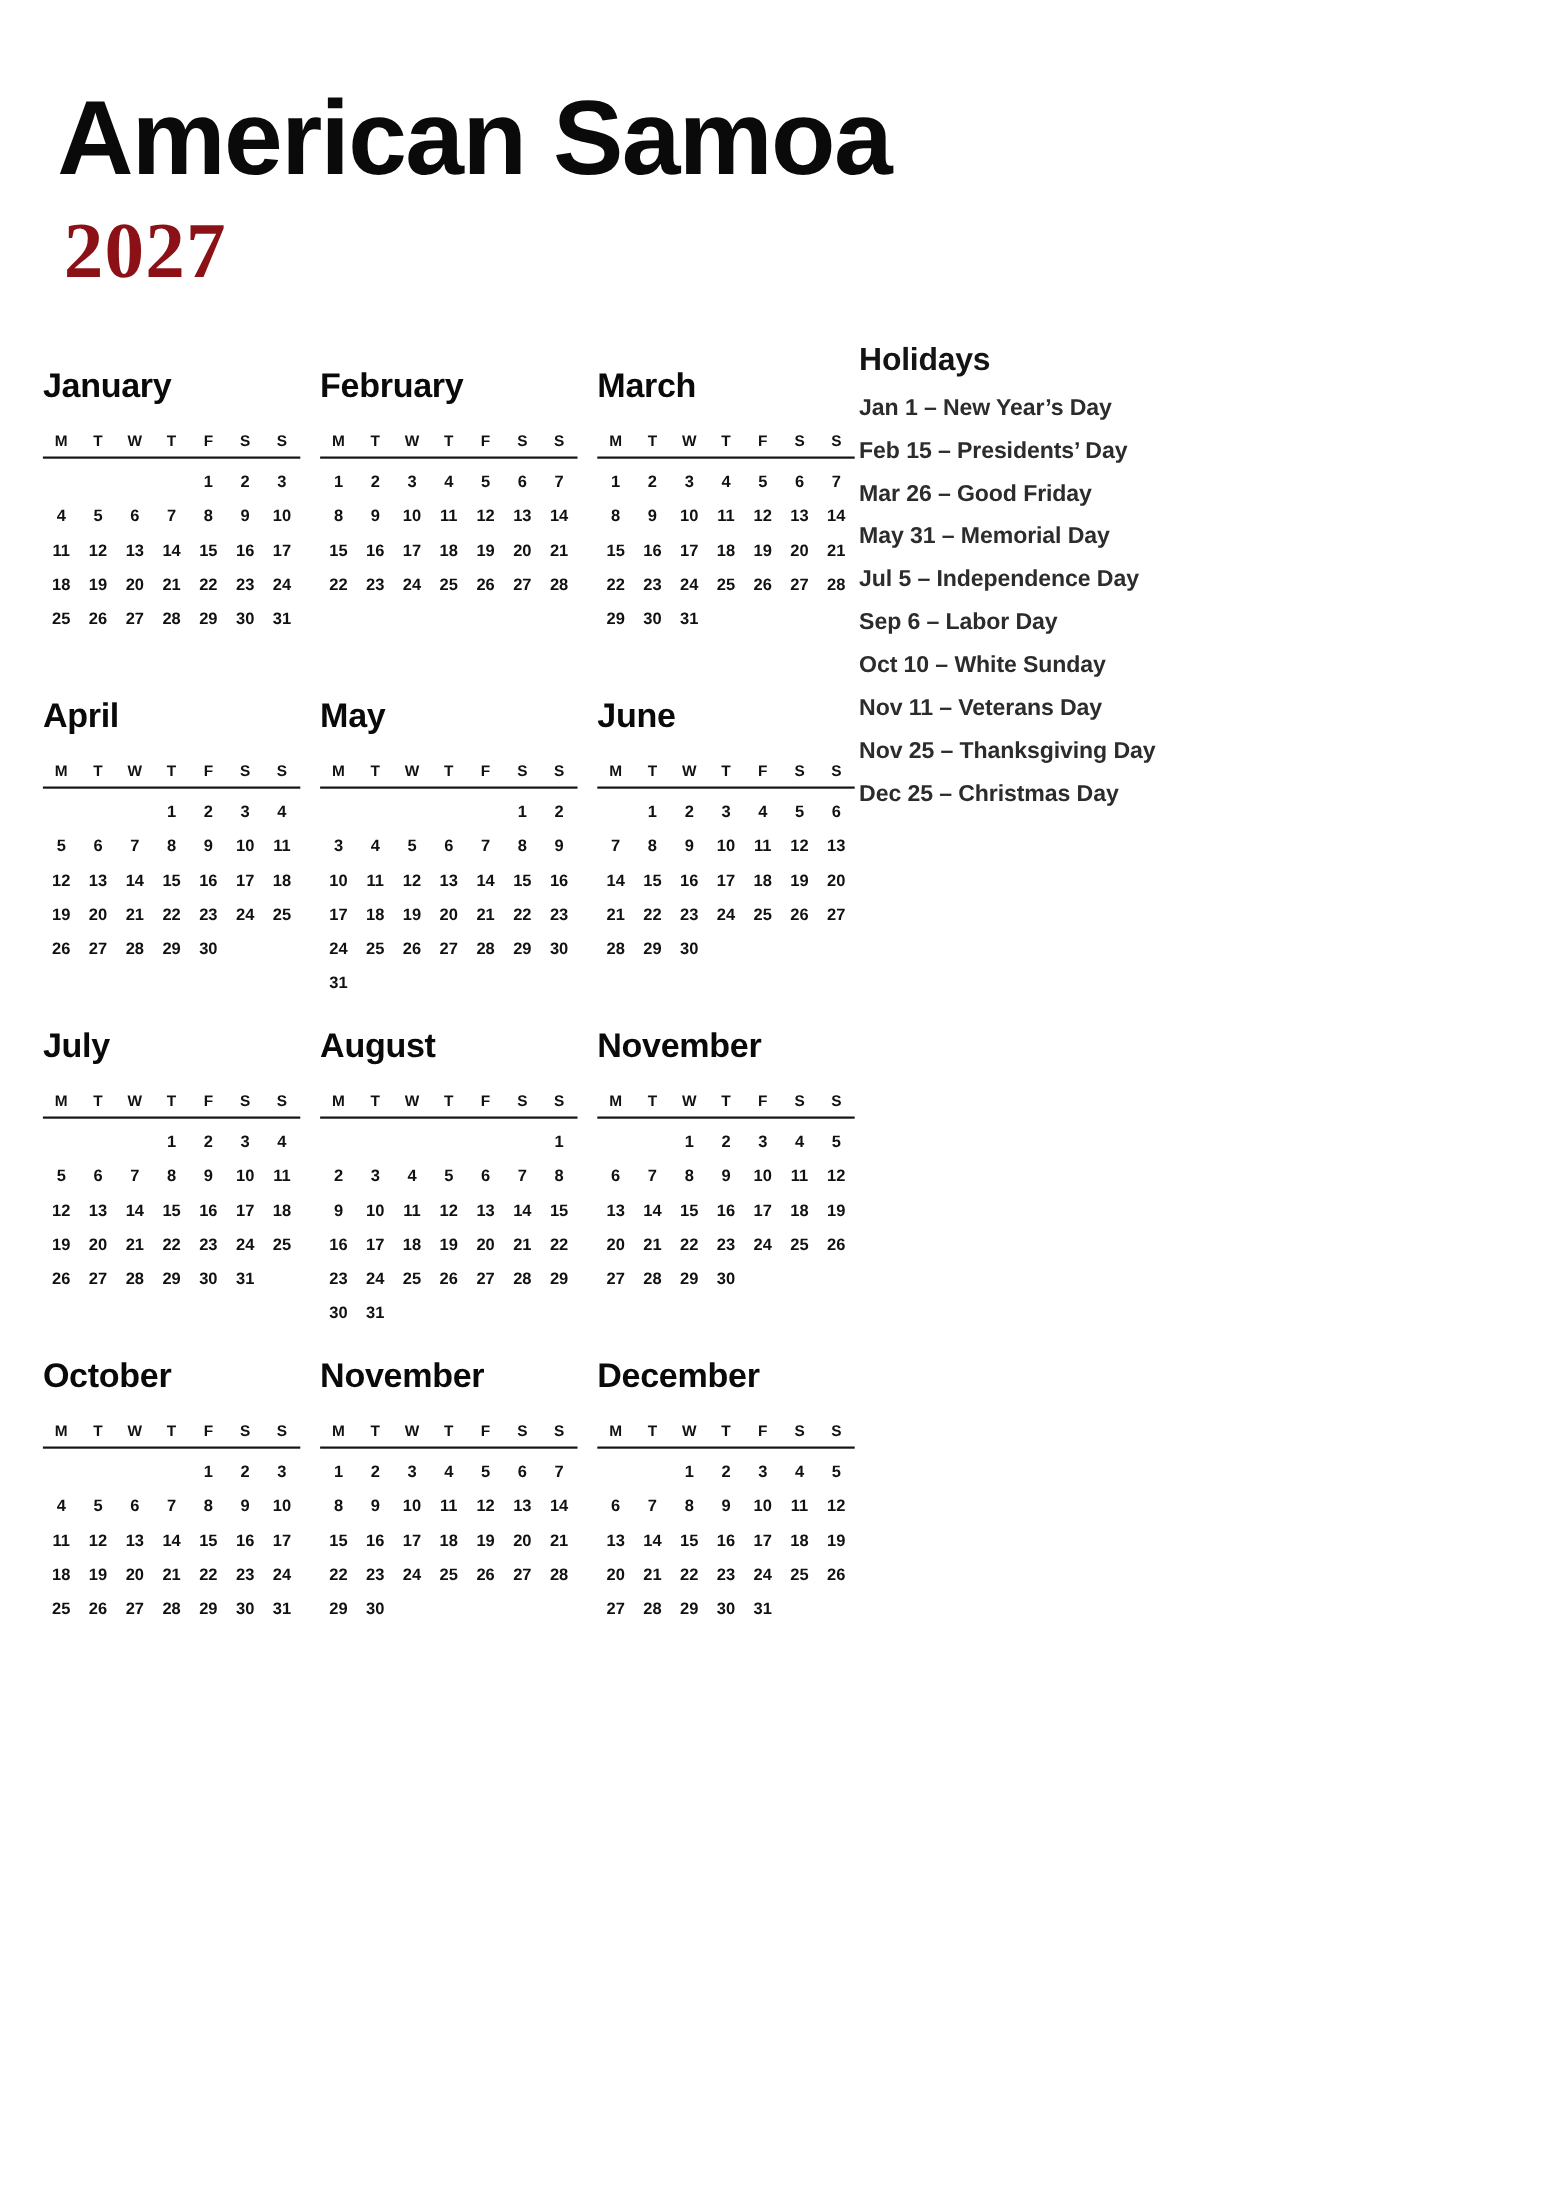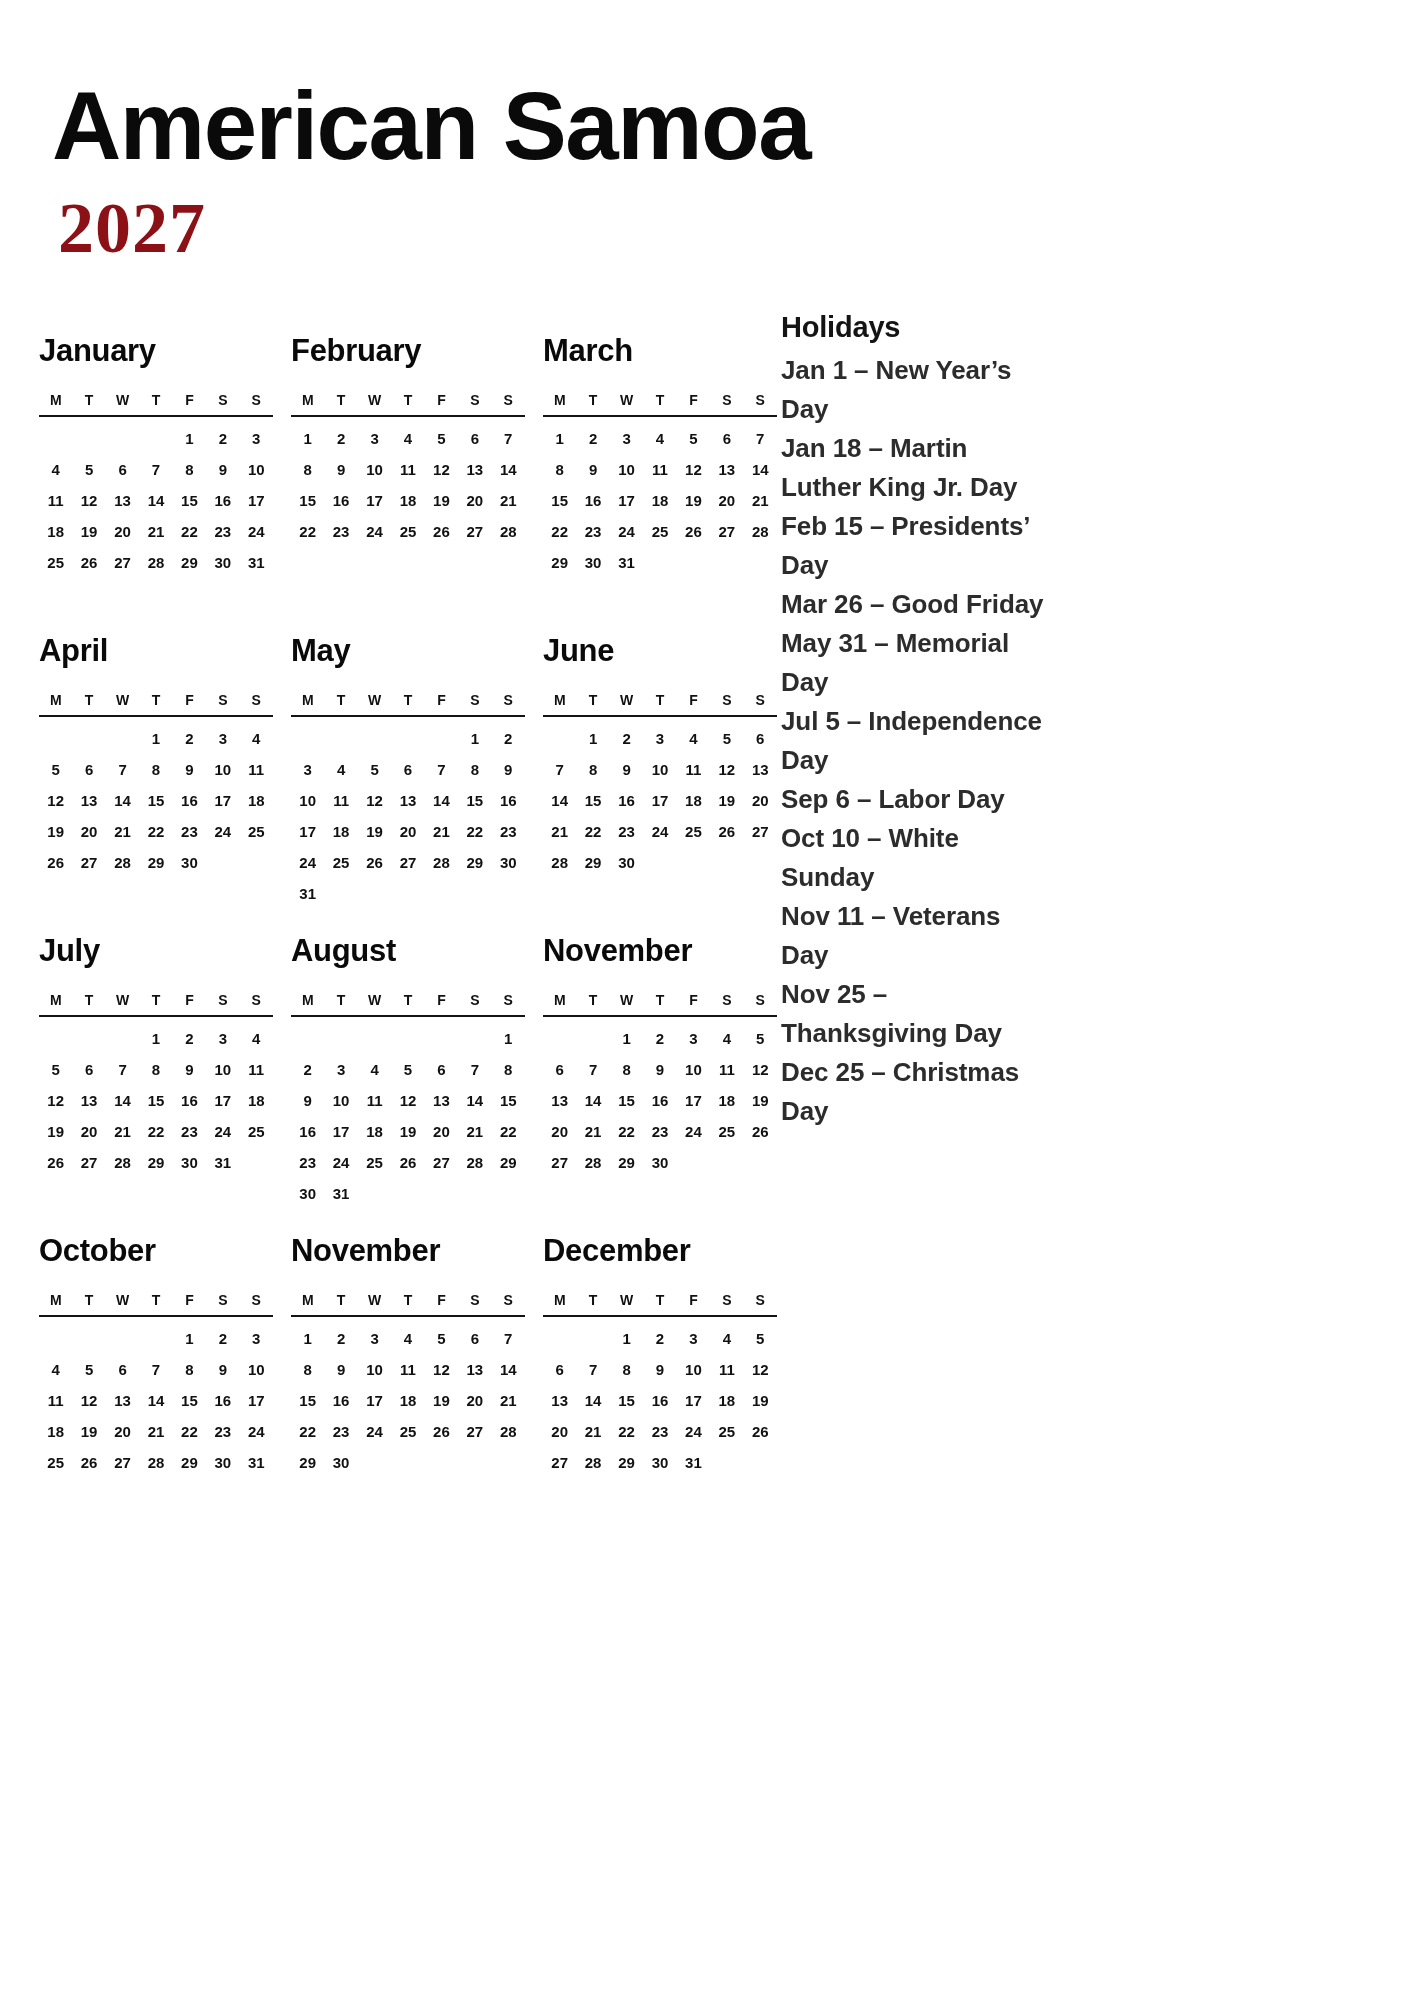--- a/index.html
+++ b/index.html
@@ -122,21 +122,21 @@
     margin: 0 0 6px 0;
     letter-spacing: -0.2px;
     line-height: 1.2;
   }
   .holiday-list {
     list-style: none;
     margin: 0;
     padding: 0;
   }
   .holiday-item {
-    font-size: 26px;
+    font-size: 21px;
     font-weight: 700;
     color: #2c2c2c;
     line-height: 39px;
     letter-spacing: -0.1px;
   }
 </style>
 </head>
 <body>
 
 <div class="page">
@@ -743,21 +743,20 @@
             <div class="day empty"></div>
           </div>
         </div>
       </div>
   </div>
 
   <div class="holidays">
     <div class="holidays-title">Holidays</div>
     <ul class="holiday-list" id="holidays-list">
         <li class="holiday-item">Jan 1 – New Year’s Day</li>
-        <li class="holiday-item">Jan 18 – Martin Luther King Jr. Day</li>
         <li class="holiday-item">Feb 15 – Presidents’ Day</li>
         <li class="holiday-item">Mar 26 – Good Friday</li>
         <li class="holiday-item">May 31 – Memorial Day</li>
         <li class="holiday-item">Jul 5 – Independence Day</li>
         <li class="holiday-item">Sep 6 – Labor Day</li>
         <li class="holiday-item">Oct 10 – White Sunday</li>
         <li class="holiday-item">Nov 11 – Veterans Day</li>
         <li class="holiday-item">Nov 25 – Thanksgiving Day</li>
         <li class="holiday-item">Dec 25 – Christmas Day</li>
       </ul>

